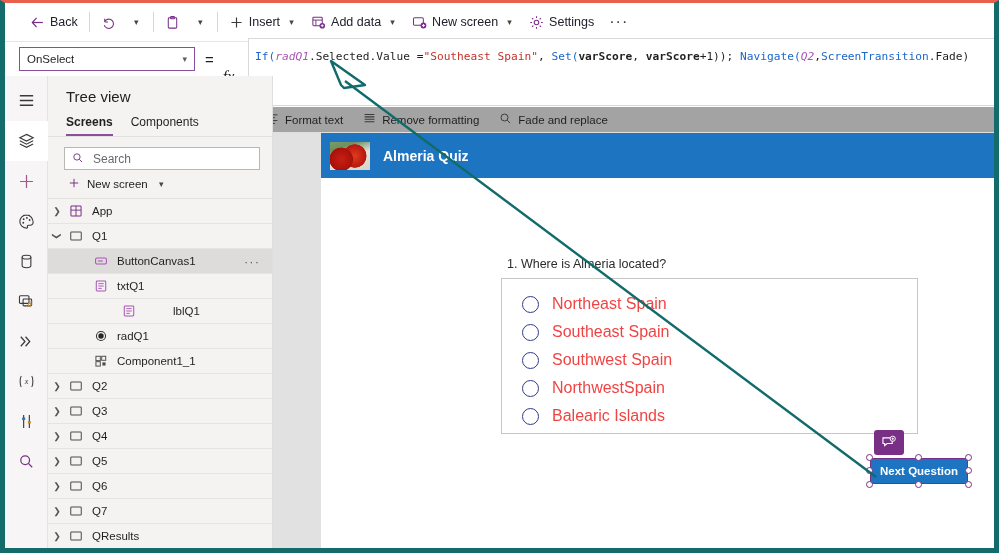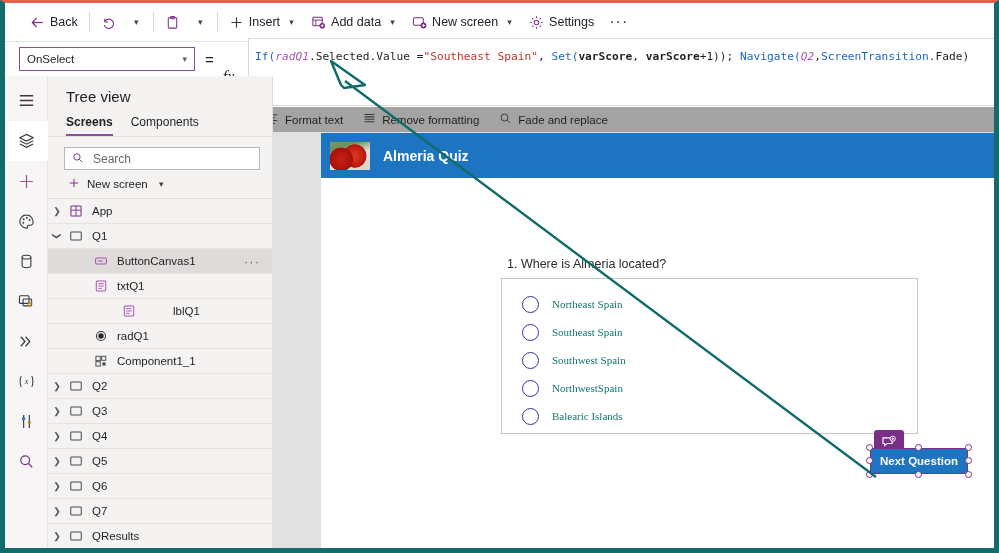--- a/index.html
+++ b/index.html
@@ -224,25 +224,25 @@
   }
   .radio-item {
     display: flex; align-items: center; gap: 13px;
     height: 28px; padding-left: 16px; cursor: pointer;
   }
   .radio-dot {
     width: 17px; height: 17px; border-radius: 50%;
     border: 1.7px solid #2f3a8f; background: #fff;
     flex: 0 0 auto;
   }
-  .radio-label { font-size: 11px; color: #0f766e; font-family: Liberation Serif, serif; }
+  .radio-label { font-size: 16px; color: #ef4444; }
 
   
   .btn-wrap {
-    position: absolute; left: 549px; top: 315px;
+    position: absolute; left: 549px; top: 325px;
     width: 98px; height: 26px;
   }
   .next-btn {
     width: 98px; height: 26px;
     background: #1d74c0;
     border: 1.5px solid #7a2f86;
     color: #ffffff; font-size: 11.5px; font-weight: bold;
     display: flex; align-items: center; justify-content: center;
     cursor: pointer;
   }

